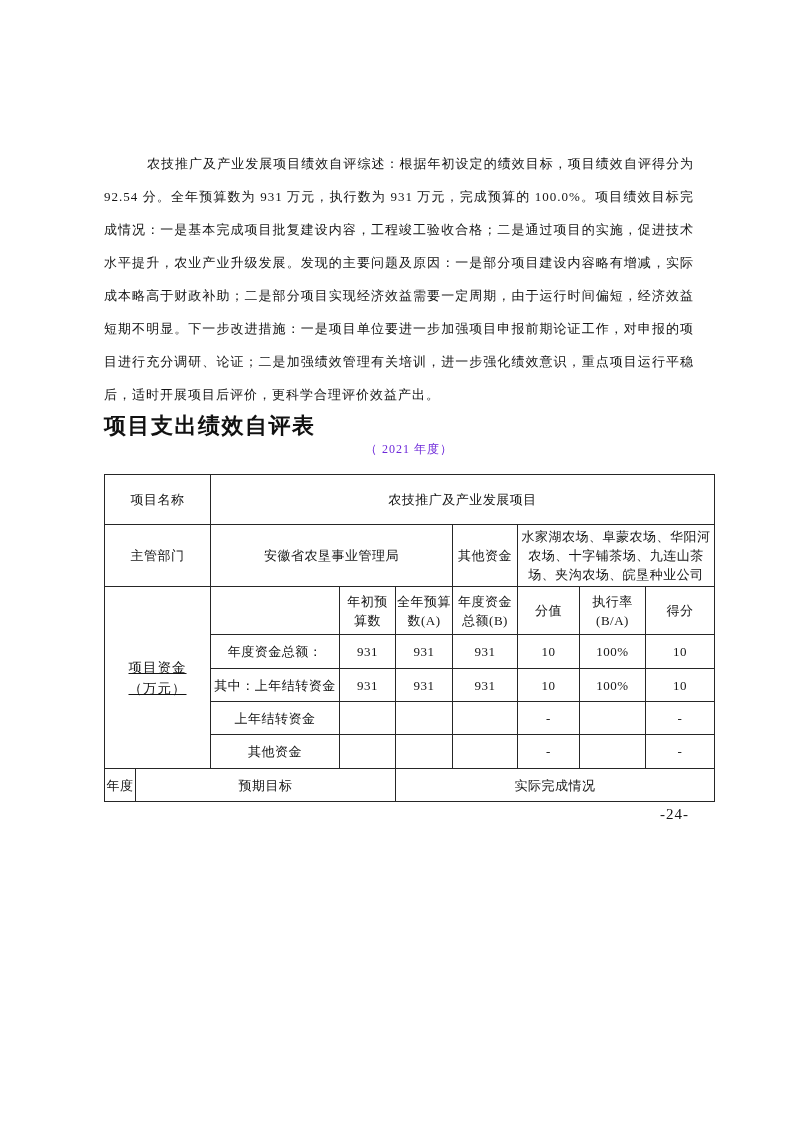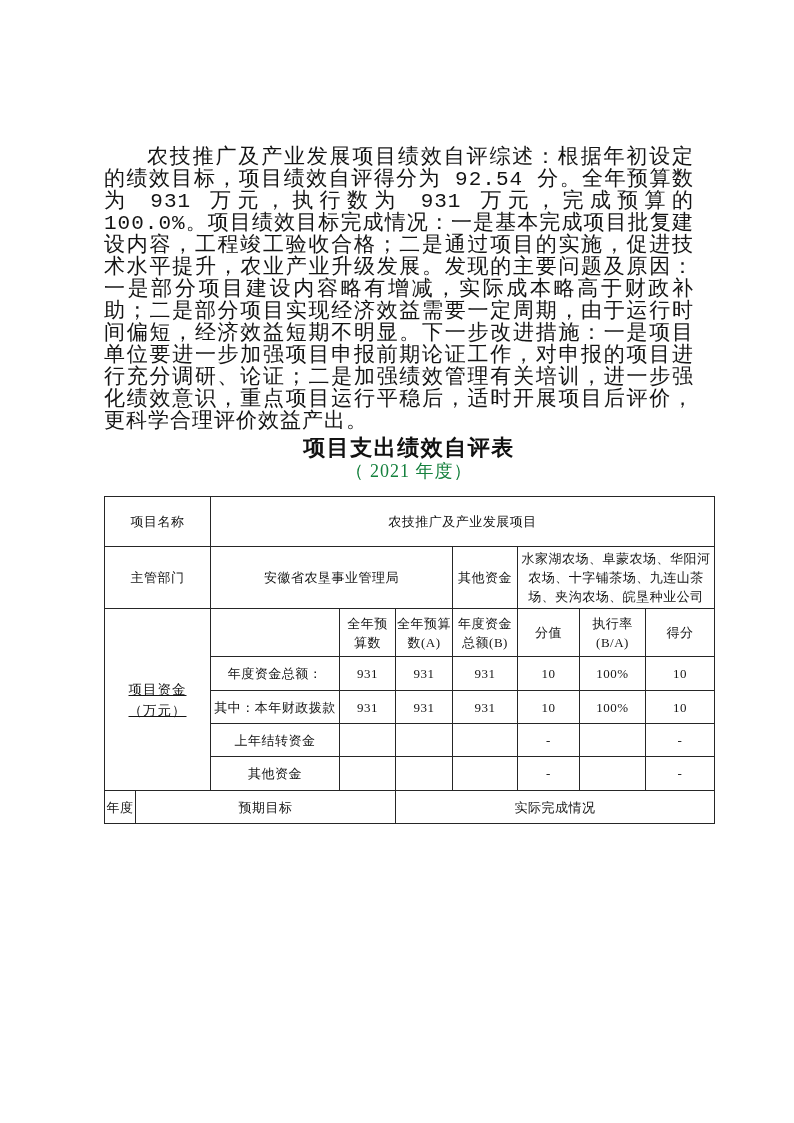--- a/index.html
+++ b/index.html
@@ -15,44 +15,42 @@
     font-family: "Liberation Serif", "DejaVu Serif", serif;
   }
   .content {
     position: absolute;
     left: 104px;
     top: 147px;
     width: 610px;
   }
   .summary {
     width: 590px;
-    font-size: 21px;
-    line-height: 22px;
+    font-size: 13px;
+    line-height: 33px;
     letter-spacing: 1px;
     text-align: justify;
     text-indent: 43px;
     color: #141414;
-    font-family: Liberation Mono, monospace;
   }
   .tbl-title {
     margin-top: 1px;
-    text-align: center;
     font-family: "Liberation Sans", "DejaVu Sans", sans-serif;
     font-weight: bold;
     font-size: 22px;
     line-height: 27px;
     letter-spacing: 1.5px;
     color: #111;
   }
   .tbl-subtitle {
     text-align: center;
-    font-size: 18px;
+    font-size: 12px;
     line-height: 21px;
     letter-spacing: 1px;
-    color: #15803d;
+    color: #6d28d9;
   }
   table.selfeval {
     margin-top: 14px;
     width: 610px;
     border-collapse: collapse;
     table-layout: fixed;
     font-family: "Liberation Serif", "DejaVu Serif", serif;
   }
   table.selfeval td {
     border: 1.5px solid #262626;
@@ -139,38 +137,38 @@
           <td colspan="3">安徽省农垦事业管理局</td>
           <td>其他资金</td>
           <td colspan="3" class="small-cell">水家湖农场、阜蒙农场、华阳河农场、十字铺茶场、九连山茶场、夹沟农场、皖垦种业公司</td>
         </tr>
         <tr class="r3">
           <td colspan="2" rowspan="5" class="funds-label">
             <div>项目资金</div>
             <div>（万元）</div>
           </td>
           <td class="hdr"></td>
-          <td class="hdr">全年预算数</td>
+          <td class="hdr">年初预算数</td>
           <td class="hdr">全年预算数(A)</td>
           <td class="hdr">年度资金总额(B)</td>
           <td class="hdr">分值</td>
           <td class="hdr">执行率(B/A)</td>
           <td class="hdr">得分</td>
         </tr>
         <tr class="r4">
           <td class="al-left">年度资金总额：</td>
           <td class="num">931</td>
           <td class="num">931</td>
           <td class="num">931</td>
           <td class="num">10</td>
           <td class="num">100%</td>
           <td class="num">10</td>
         </tr>
         <tr class="r5">
-          <td class="al-fill">其中：本年财政拨款</td>
+          <td class="al-fill">其中：上年结转资金</td>
           <td class="num">931</td>
           <td class="num">931</td>
           <td class="num">931</td>
           <td class="num">10</td>
           <td class="num">100%</td>
           <td class="num">10</td>
         </tr>
         <tr class="r6">
           <td class="al-right">上年结转资金</td>
           <td class="num"></td>
@@ -190,14 +188,15 @@
           <td class="num">-</td>
         </tr>
         <tr class="r8">
           <td class="yd">年度</td>
           <td colspan="3">预期目标</td>
           <td colspan="5">实际完成情况</td>
         </tr>
       </tbody>
     </table>
 
+    <div class="pagenum">-24-</div>
   </div>
 </div>
 
 </body></html>

